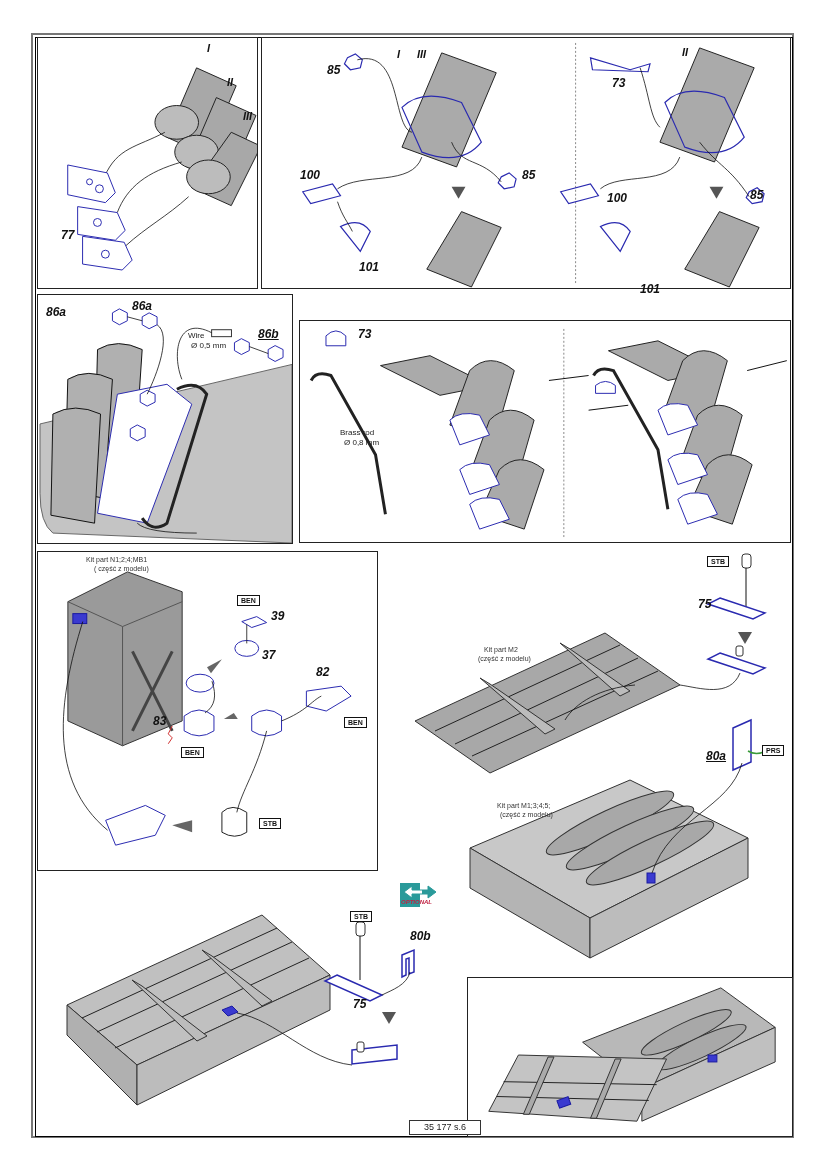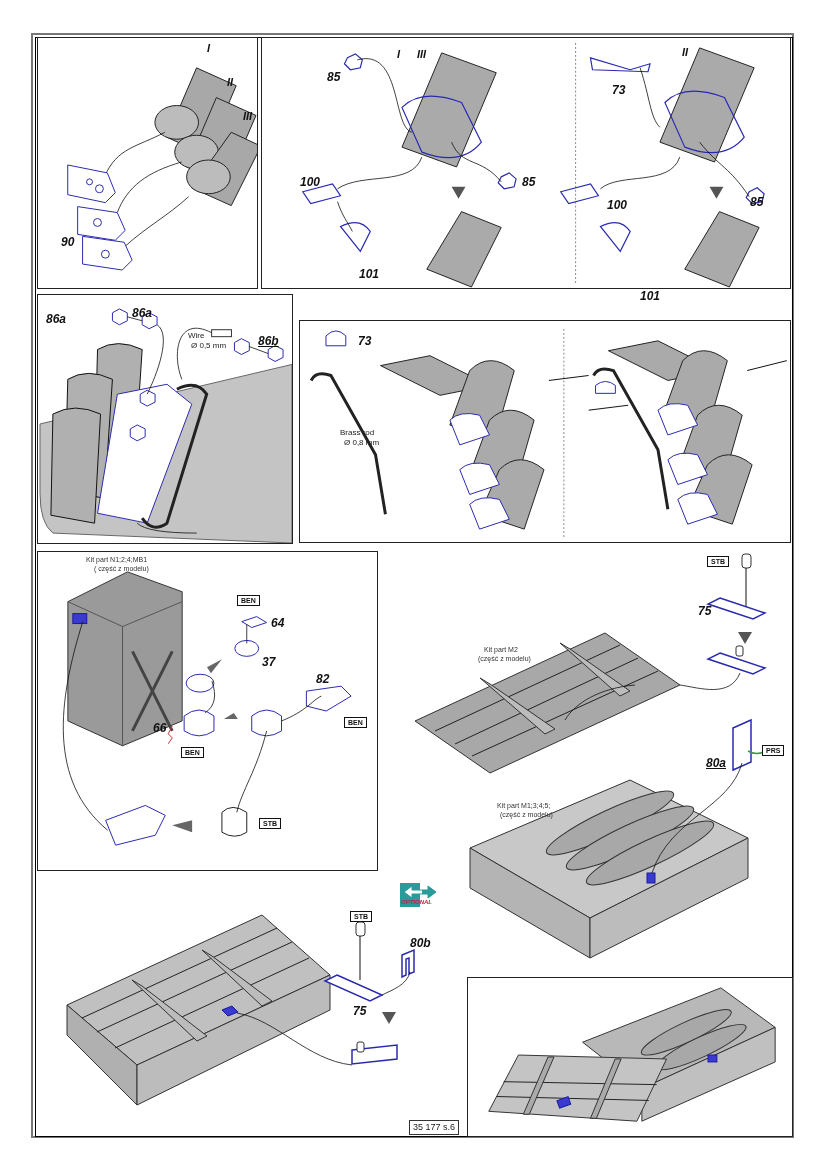--- a/index.html
+++ b/index.html
@@ -1,26 +1,26 @@
 <!DOCTYPE html>
 <html><head>
 <meta charset="utf-8">
 <style>
   html,body{margin:0;padding:0;background:#fff;}
   body{width:827px;height:1169px;position:relative;overflow:hidden;font-family:"Liberation Sans",sans-serif;}
   .outer{position:absolute;left:31px;top:33px;width:763px;height:1105px;border:2px solid #777;box-sizing:border-box;}
   .outer-inner{position:absolute;left:35px;top:37px;width:758px;height:1100px;border:1px solid #000;box-sizing:border-box;}
   .panel{position:absolute;box-sizing:border-box;border:1.5px solid #222;background:#fff;}
   .panel svg{position:absolute;left:0;top:0;width:100%;height:100%;}
-  .lbl{position:absolute;font-weight:bold;font-style:italic;font-size:12px;color:#111;white-space:nowrap;margin-top:7px;}
+  .lbl{position:absolute;font-weight:bold;font-style:italic;font-size:12px;color:#111;white-space:nowrap;}
   .roman{position:absolute;font-weight:bold;font-style:italic;font-size:11px;color:#111;}
   .note{position:absolute;font-size:7px;color:#333;text-align:center;line-height:9px;white-space:nowrap;}
   .note2{position:absolute;font-size:8px;color:#222;line-height:10px;white-space:nowrap;}
   .tag{position:absolute;font-size:7px;font-weight:bold;border:1px solid #111;padding:0 3px;line-height:9px;background:#fff;color:#111;}
-  .pageno{position:absolute;left:409px;top:1120px;font-size:9px;border:1px solid #333;padding:0 3px;line-height:13px;color:#222;background:#fff;}
+  .pageno{position:absolute;left:409px;top:1120px;font-size:9px;border:1px solid #333;padding:0 14px;line-height:13px;color:#222;background:#fff;}
   .optional{position:absolute;left:400px;top:883px;width:40px;height:24px;}
 </style>
 </head>
 <body>
 
 <div class="outer"></div>
 <div class="outer-inner"></div>
 
 <div class="panel" style="left:37px;top:37px;width:221px;height:252px;">
   <svg viewBox="0 0 221 252">
@@ -43,21 +43,21 @@
       <path d="M45,200 l42,6 l8,18 l-10,10 l-40,-6 z"></path>
       <circle cx="52" cy="145" r="3"></circle>
         <circle cx="62" cy="152" r="4"></circle>
       <circle cx="60" cy="186" r="4"></circle>
         <circle cx="68" cy="218" r="4"></circle>
     </g>
   </svg>
   <span class="roman" style="left:169px;top:4px;">I</span>
   <span class="roman" style="left:189px;top:38px;">II</span>
   <span class="roman" style="left:205px;top:72px;">III</span>
-  <span class="lbl" style="left:23px;top:190px;">90</span>
+  <span class="lbl" style="left:23px;top:190px;">77</span>
 </div>
 
 <div class="panel" style="left:261px;top:37px;width:530px;height:252px;">
   <svg viewBox="0 0 530 252">
     <line x1="315" y1="5" x2="315" y2="247" stroke="#888" stroke-dasharray="2,2"></line>
     <g stroke="#222" fill="#aaa">
       <path d="M180,15 l55,20 l-40,95 l-55,-20 z"></path>
       <path d="M200,175 l40,16 l-30,60 l-45,-18 z"></path>
       <path d="M440,10 l55,20 l-40,95 l-55,-20 z"></path>
       <path d="M460,175 l40,16 l-30,60 l-45,-18 z"></path>
@@ -196,24 +196,24 @@
     </g>
     <g fill="#666">
       <path d="M185,108 l-15,8 l4,6 z"></path>
       <path d="M187,168 l14,0 l-4,-6 z"></path>
       <path d="M155,270 l-20,5 l20,7 z"></path>
     </g>
   </svg>
   <span class="note" style="left:48px;top:3px;">Kit part N1;2;4;MB1</span>
   <span class="note" style="left:56px;top:12px;">( część z modelu)</span>
   <span class="tag" style="left:199px;top:43px;">BEN</span>
-  <span class="lbl" style="left:233px;top:57px;">64</span>
+  <span class="lbl" style="left:233px;top:57px;">39</span>
   <span class="lbl" style="left:224px;top:96px;">37</span>
   <span class="lbl" style="left:278px;top:113px;">82</span>
-  <span class="lbl" style="left:115px;top:162px;">66</span>
+  <span class="lbl" style="left:115px;top:162px;">83</span>
   <span class="tag" style="left:306px;top:165px;">BEN</span>
   <span class="tag" style="left:143px;top:195px;">BEN</span>
   <span class="tag" style="left:221px;top:266px;">STB</span>
 </div>
 
 <div style="position:absolute;left:400px;top:548px;width:393px;height:428px;">
   <svg viewBox="0 0 393 428" style="position:absolute;left:0;top:0;width:100%;height:100%;">
     <path d="M15,173 L205,85 L280,137 L90,225 z" fill="#a8a8a8" stroke="#333"></path>
     <g stroke="#222" stroke-width="1">
       <line x1="35" y1="183" x2="220" y2="97"></line>

